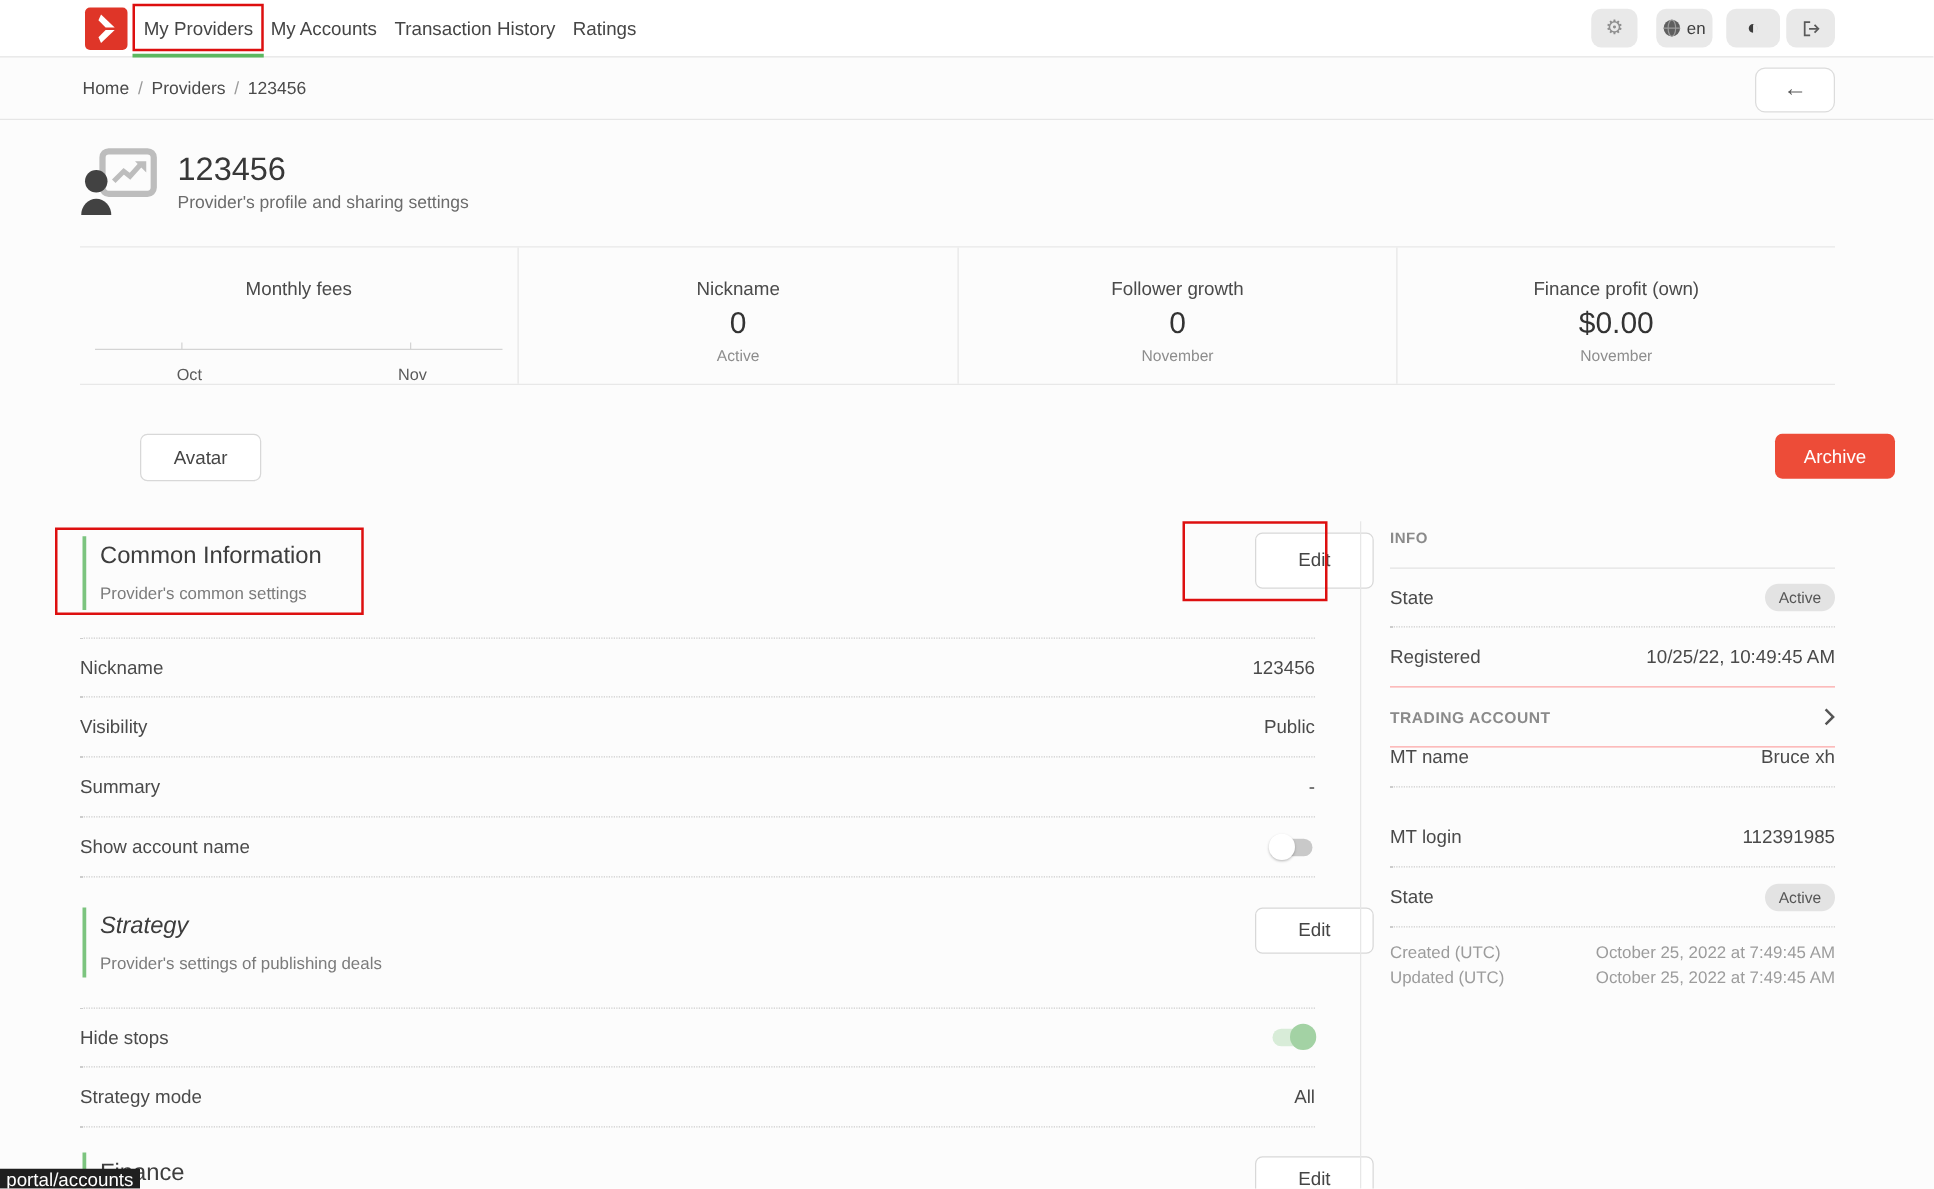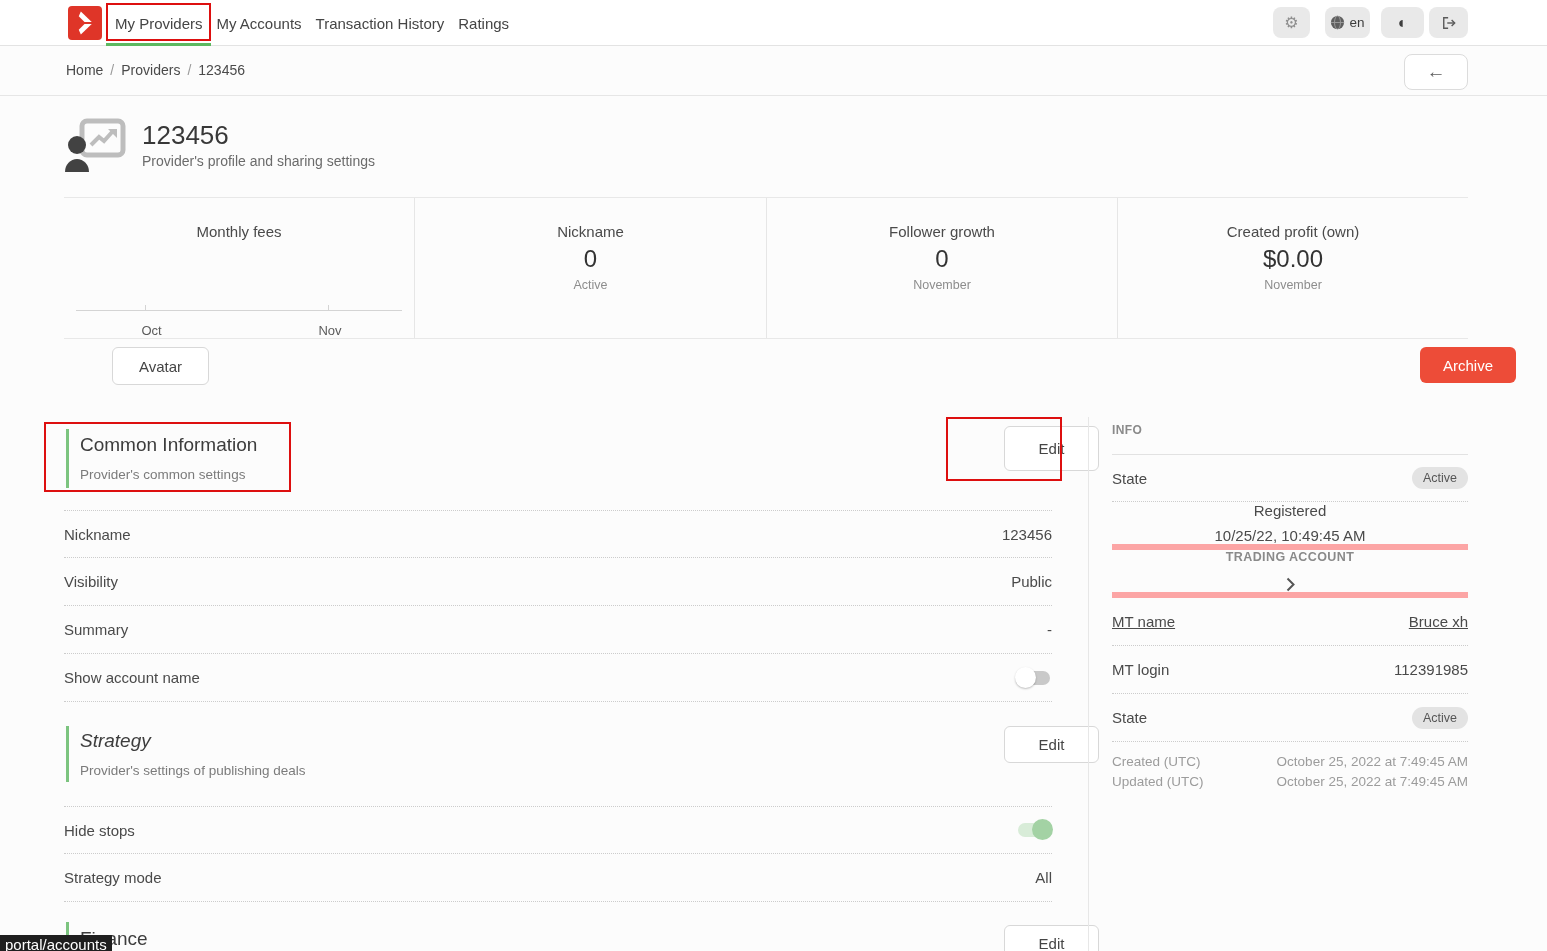--- a/index.html
+++ b/index.html
@@ -24,21 +24,21 @@
   .breadcrumb .sep { color:#9a9a9a; }
   .crumb { cursor:pointer; }
   .back-btn { position:absolute; left:1404px; top:54px; width:64px; height:36px; background:#ffffff; border:1px solid #dcdcdc; border-radius:8px; display:flex; align-items:center; justify-content:center; font-size:19px; color:#5b5b5b; cursor:pointer; }
 
   
   .ph-icon { position:absolute; left:64px; top:118px; width:62px; height:54px; }
   .ph-title { position:absolute; left:142px; top:120px; font-size:26px; color:#383838; }
   .ph-subtitle { position:absolute; left:142px; top:153px; font-size:14px; color:#6b6b6b; }
 
   
-  .stats { position:absolute; left:64px; top:197px; width:1404px; height:142px; border-top:1px solid #e8e8e8; border-bottom:1px solid #e8e8e8; display:grid; grid-template-columns:350px 352px 351px 351px; background:#fcfcfc; }
+  .stats { position:absolute; left:64px; top:197px; width:1404px; height:111px; border-top:1px solid #e8e8e8; border-bottom:1px solid #e8e8e8; display:grid; grid-template-columns:350px 352px 351px 351px; background:#fcfcfc; }
   .stat-card { position:relative; }
   .stat-card + .stat-card { border-left:1px solid #e6e6e6; }
   .stat-title { position:absolute; top:25px; left:0; right:0; text-align:center; font-size:15px; color:#4a4a4a; }
   .stat-value { position:absolute; top:47px; left:0; right:0; text-align:center; font-size:24px; color:#333333; }
   .stat-caption { position:absolute; top:80px; left:0; right:0; text-align:center; font-size:12.5px; color:#8d8d8d; }
   .mini-chart-axis { position:absolute; left:12px; right:12px; bottom:27px; height:1px; background:#d4d4d4; }
   .mini-tick { position:absolute; bottom:27px; width:1px; height:6px; background:#d4d4d4; }
   .mini-tick-label { position:absolute; bottom:0; transform:translateX(-50%); font-size:13px; color:#5b5b5b; }
 
   
@@ -63,21 +63,21 @@
   .toggle.off .knob { position:absolute; left:-3px; top:-4px; width:21px; height:21px; border-radius:50%; background:#ffffff; box-shadow:0 1px 2px rgba(0,0,0,.25); }
   .toggle.on { background:#d8ecd8; }
   .toggle.on .knob { position:absolute; right:-3px; top:-4px; width:21px; height:21px; border-radius:50%; background:#a3d2a4; }
 
   
   .v-divider { position:absolute; left:1088px; top:417px; width:1px; height:534px; background:#e7e7e7; }
   .info-heading { position:absolute; left:1112px; font-size:12px; font-weight:600; letter-spacing:.4px; color:#8a8a8a; }
   .s-solid { position:absolute; left:1112px; width:356px; height:1px; background:#e2e2e2; }
   .srow { position:absolute; left:1112px; width:356px; height:48px; display:flex; align-items:center; justify-content:space-between; font-size:15px; color:#4a4a4a; }
   .srow.dotted { border-bottom:1px dotted #cccccc; }
-  .srow.solid { border-bottom:6px solid #fca5a5;flex-direction:column; }
+  .srow.solid { border-bottom:1px solid #fca5a5; }
   .badge { background:#e3e3e3; color:#565656; border-radius:12px; padding:4px 11px; font-size:12.5px; }
   .mini-heading { font-size:12.5px; font-weight:600; letter-spacing:.4px; color:#8a8a8a; }
   .meta-block { position:absolute; left:1112px; top:752px; width:356px; font-size:13.5px; color:#9c9c9c; line-height:20px; }
   .meta-line { display:flex; justify-content:space-between; }
 
   
   .status-bar { position:absolute; left:0; top:935px; height:16px; background:#1f1f1f; color:#ffffff; font-size:15px; padding:1px 5px 0 5px; white-space:nowrap; }
 
   .right-val { text-align:right; }
 </style>
@@ -167,21 +167,21 @@
       <div class="stat-title">Nickname</div>
       <div class="stat-value">0</div>
       <div class="stat-caption">Active</div>
     </div>
     <div class="stat-card">
       <div class="stat-title">Follower growth</div>
       <div class="stat-value">0</div>
       <div class="stat-caption">November</div>
     </div>
     <div class="stat-card">
-      <div class="stat-title">Created profit (own)</div>
+      <div class="stat-title">Finance profit (own)</div>
       <div class="stat-value">$0.00</div>
       <div class="stat-caption">November</div>
     </div>
   </div>
 
   <div class="btn btn-plain avatar-btn">Avatar</div>
   <div class="btn archive-btn">Archive</div>
 
   <div class="section-bar" style="left:66px; top:429px; height:59px;"></div>
   <div class="section-title" style="left:80px; top:434px;">Common Information</div>
@@ -241,21 +241,21 @@
   <div class="srow solid" style="top:502px;">
     <span>Registered</span>
     <span class="right-val">10/25/22, 10:49:45 AM</span>
   </div>
   <div class="srow solid" style="top:550px;">
     <span class="mini-heading">TRADING ACCOUNT</span>
     <svg width="9" height="15" viewBox="0 0 9 15">
       <polyline points="1.5,1.5 7.5,7.5 1.5,13.5" fill="none" stroke="#555555" stroke-width="2"></polyline>
     </svg>
   </div>
-  <div class="srow dotted" style="top:598px;text-decoration:underline;">
+  <div class="srow dotted" style="top:582px;">
     <span>MT name</span>
     <span class="right-val">Bruce xh</span>
   </div>
   <div class="srow dotted" style="top:646px;">
     <span>MT login</span>
     <span class="right-val">112391985</span>
   </div>
   <div class="srow dotted" style="top:694px;">
     <span>State</span>
     <span class="badge">Active</span>

